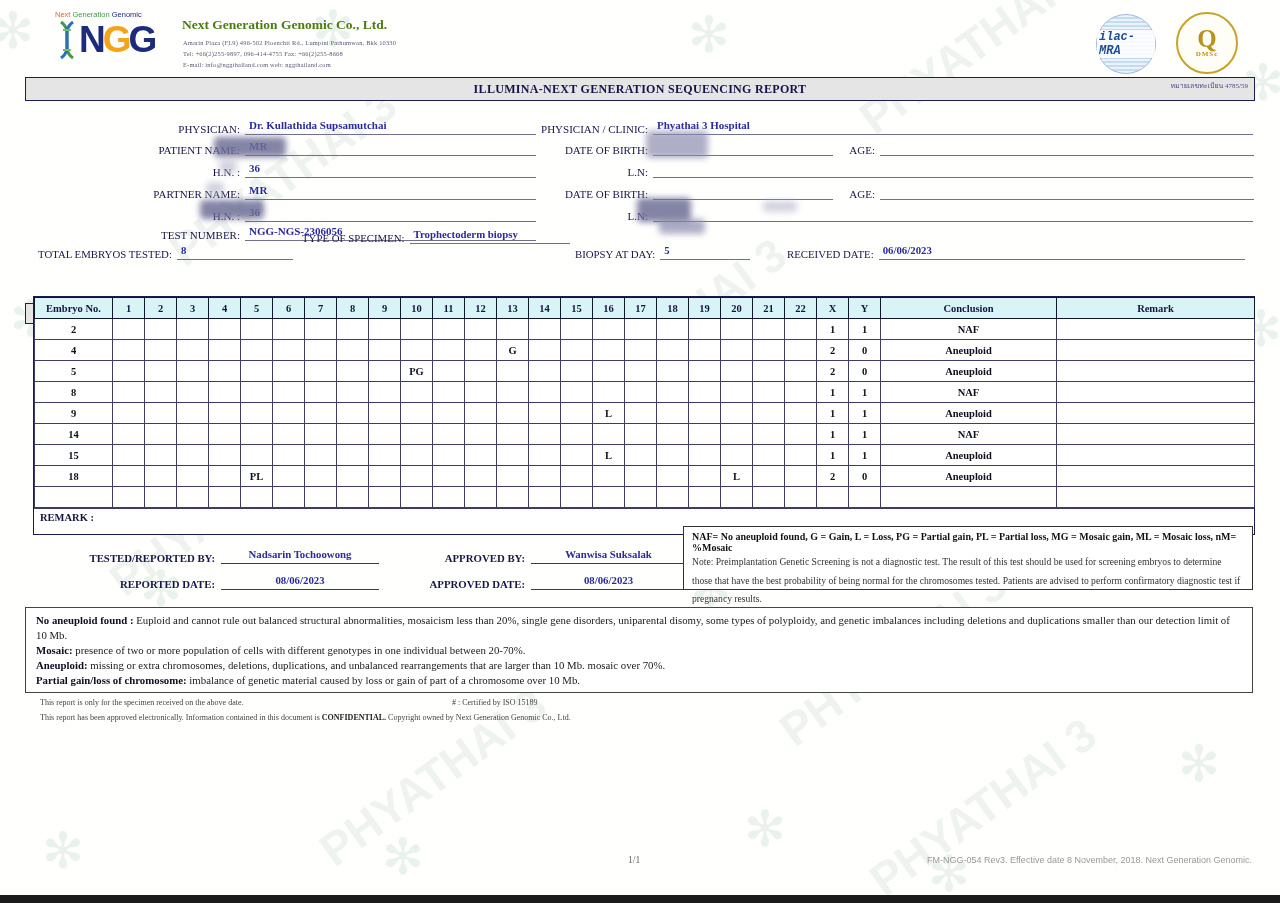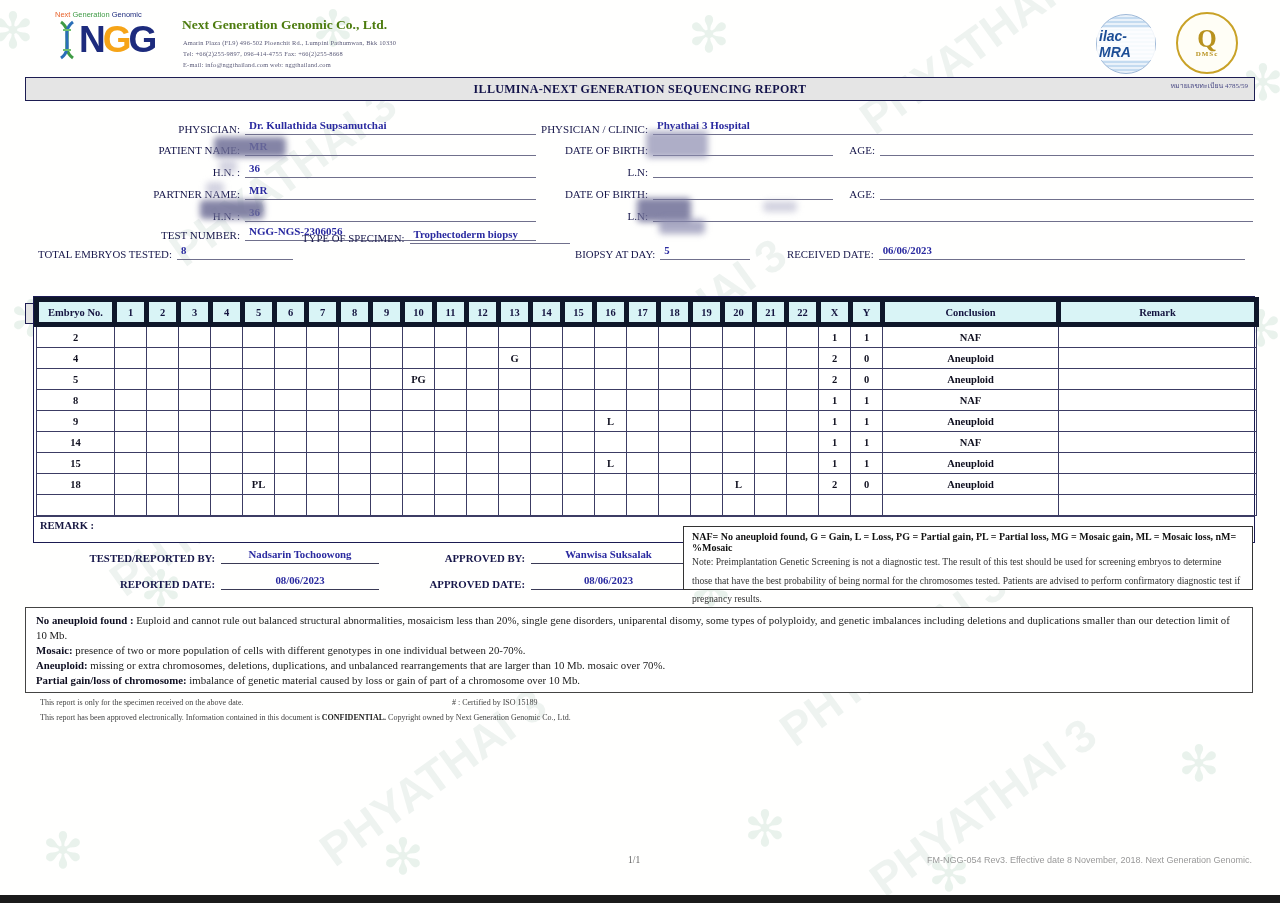--- a/index.html
+++ b/index.html
@@ -15,21 +15,21 @@
   .tagline{font-family:"Liberation Sans",sans-serif;font-size:7.5px;font-weight:normal;white-space:nowrap;}
   .tag-next{color:#e8642c}.tag-gen{color:#3f9b45}.tag-gnm{color:#1d2b7d}
   .letters{display:flex;align-items:center;margin-top:1px;}
   .letters span{font-family:"Liberation Sans",sans-serif;font-weight:bold;font-size:37px;line-height:40px;letter-spacing:-3px;}
   .l-n{color:#1d2b7d}.l-g1{color:#f6a417}.l-g2{color:#1d2b7d}
   .companyname{position:absolute;left:182px;top:17px;font-size:13.5px;font-weight:bold;color:#4d7c0f;}
   .addr{position:absolute;left:183px;font-size:6.4px;color:#5a5a78;letter-spacing:.2px;}
   .ilac{position:absolute;left:1096px;top:14px;width:58px;height:58px;border-radius:50%;
         background:repeating-linear-gradient(180deg,#eaf2fa 0 2px,#c4dbf0 2px 4px);
         border:1px solid #9fb9d8;display:flex;align-items:center;justify-content:center;}
-  .ilac span{font-family:Liberation Sans, sans-serif;font-size:14px;font-weight:bold;font-style:italic;
+  .ilac span{font-family:Liberation Mono, monospace;font-size:12px;font-weight:bold;font-style:italic;
         color:#1d4e96;background:rgba(255,255,255,.85);padding:0 2px;border-radius:2px;}
   .qbadge{position:absolute;left:1176px;top:12px;width:58px;height:58px;border-radius:50%;
         border:2px solid #c9a227;background:#fffef6;display:flex;flex-direction:column;
         align-items:center;justify-content:center;}
   .qbadge .q{font-size:25px;font-weight:bold;color:#b8921f;line-height:22px;font-family:"Liberation Serif",serif;}
   .qbadge .dmsc{font-size:7px;font-weight:bold;color:#b8921f;letter-spacing:1px;}
   .band{position:absolute;left:25px;width:1228px;background:#e5e5e5;border:1.5px solid #1d1d52;
         display:flex;align-items:center;justify-content:center;}
   .titleband{top:77px;height:22px;}
   .band .bandtext{font-size:12px;font-weight:bold;color:#13134a;letter-spacing:.3px;}
@@ -42,21 +42,21 @@
   .sup{font-size:7px;vertical-align:super;color:#2a2aa0;font-weight:bold;}
   
   .sgroup{position:absolute;display:flex;align-items:flex-end;height:16px;font-size:10.8px;}
   .sgroup .flabel{font-size:10.8px;}
   .sgroup .fvalue{font-size:10.8px;border-bottom:1px solid #70708c;}
   
   .resultsband{top:273px;height:19px;margin-top:30px;}
   #tablewrap{position:absolute;left:33px;top:296px;width:1220px;border:1.5px solid #1b1b52;background:#fff;}
   #rtable{width:100%;table-layout:fixed;border-collapse:collapse;}
   #rtable th{background:#d9f4f6;color:#14143f;font-size:10.5px;font-weight:bold;
-             border:5px solid #0f172a;height:20px;padding:0;text-align:center;}
+             border:1px solid #0f172a;height:20px;padding:0;text-align:center;}
   #rtable td{border:1px solid #3c3c64;height:20px;padding:0;text-align:center;
              font-size:10.5px;font-weight:600;color:#101020;}
   #rtable td.con{font-weight:bold;}
   #remarkrow{border-top:1px solid #3c3c64;height:22px;font-size:10.5px;font-weight:bold;
              color:#14143f;padding:3px 6px 0;}
   
   .sigrow{position:absolute;display:flex;align-items:flex-end;height:18px;}
   .siglabel{font-weight:bold;color:#16164a;font-size:10.8px;text-align:right;padding-right:6px;flex:none;}
   .sigvalue{font-weight:bold;color:#2a2aa0;font-size:10.8px;text-align:center;flex:none;
             border-bottom:1.5px solid #3a3a55;padding-bottom:1px;min-height:14px;}

